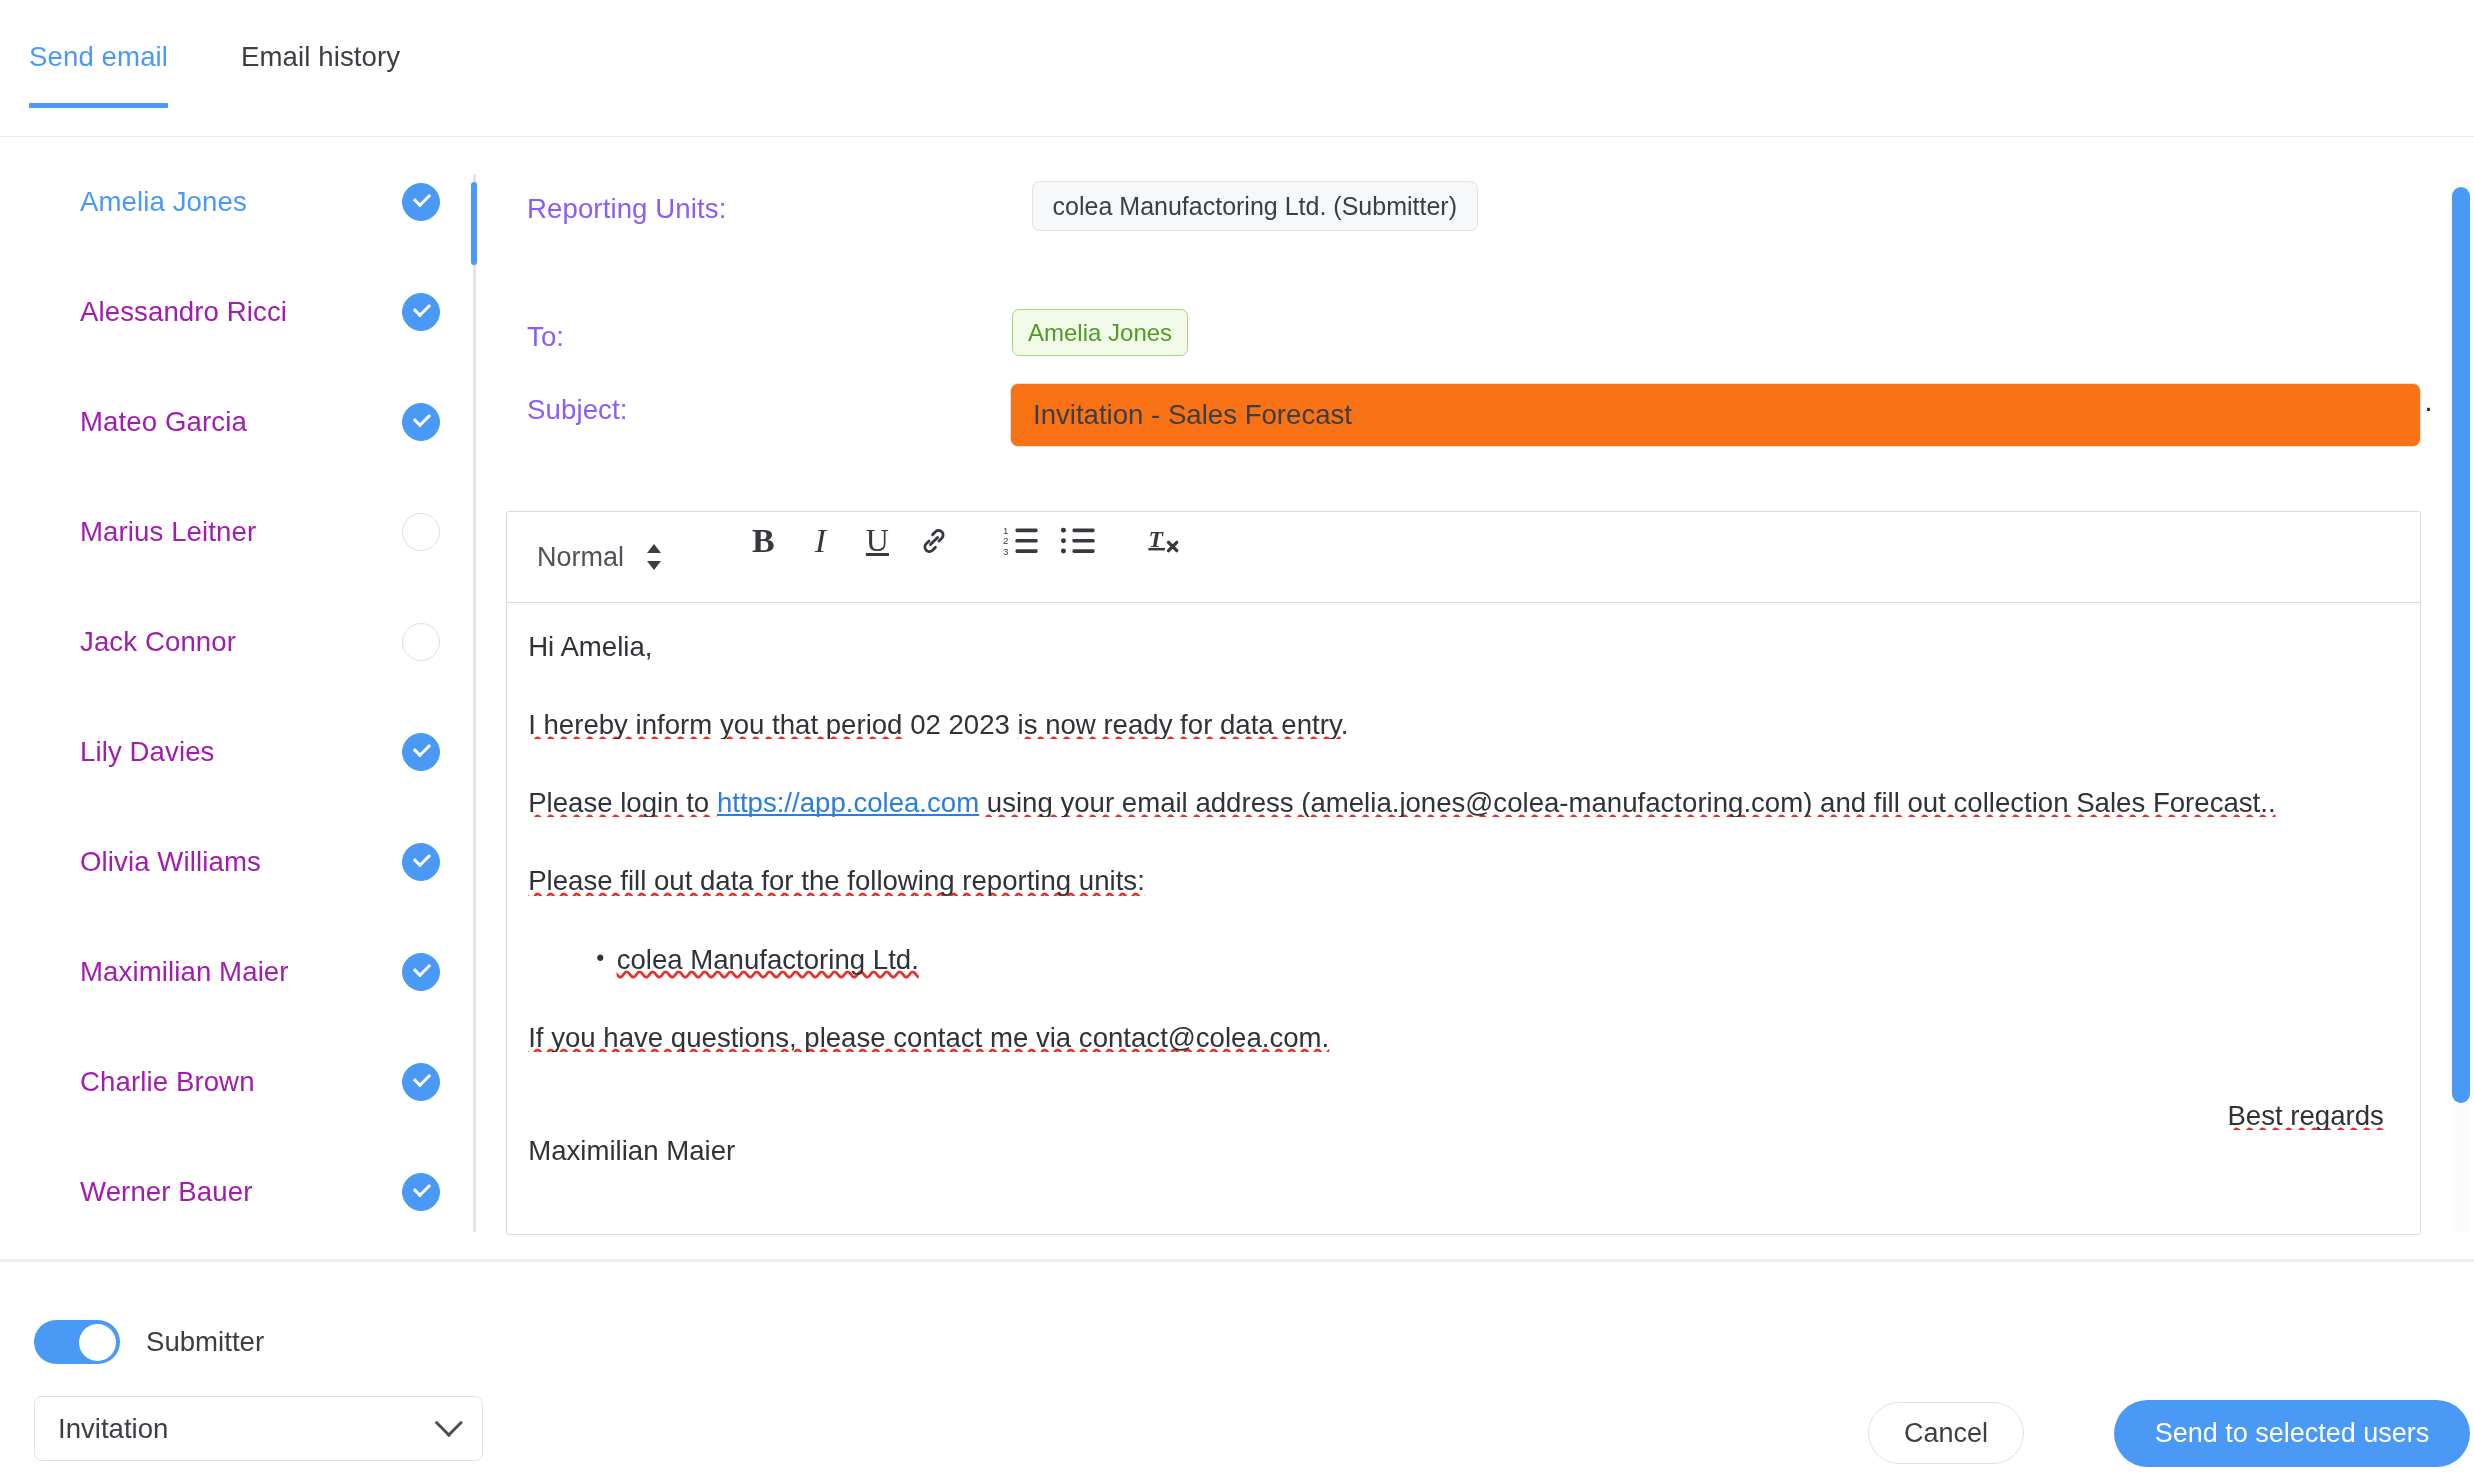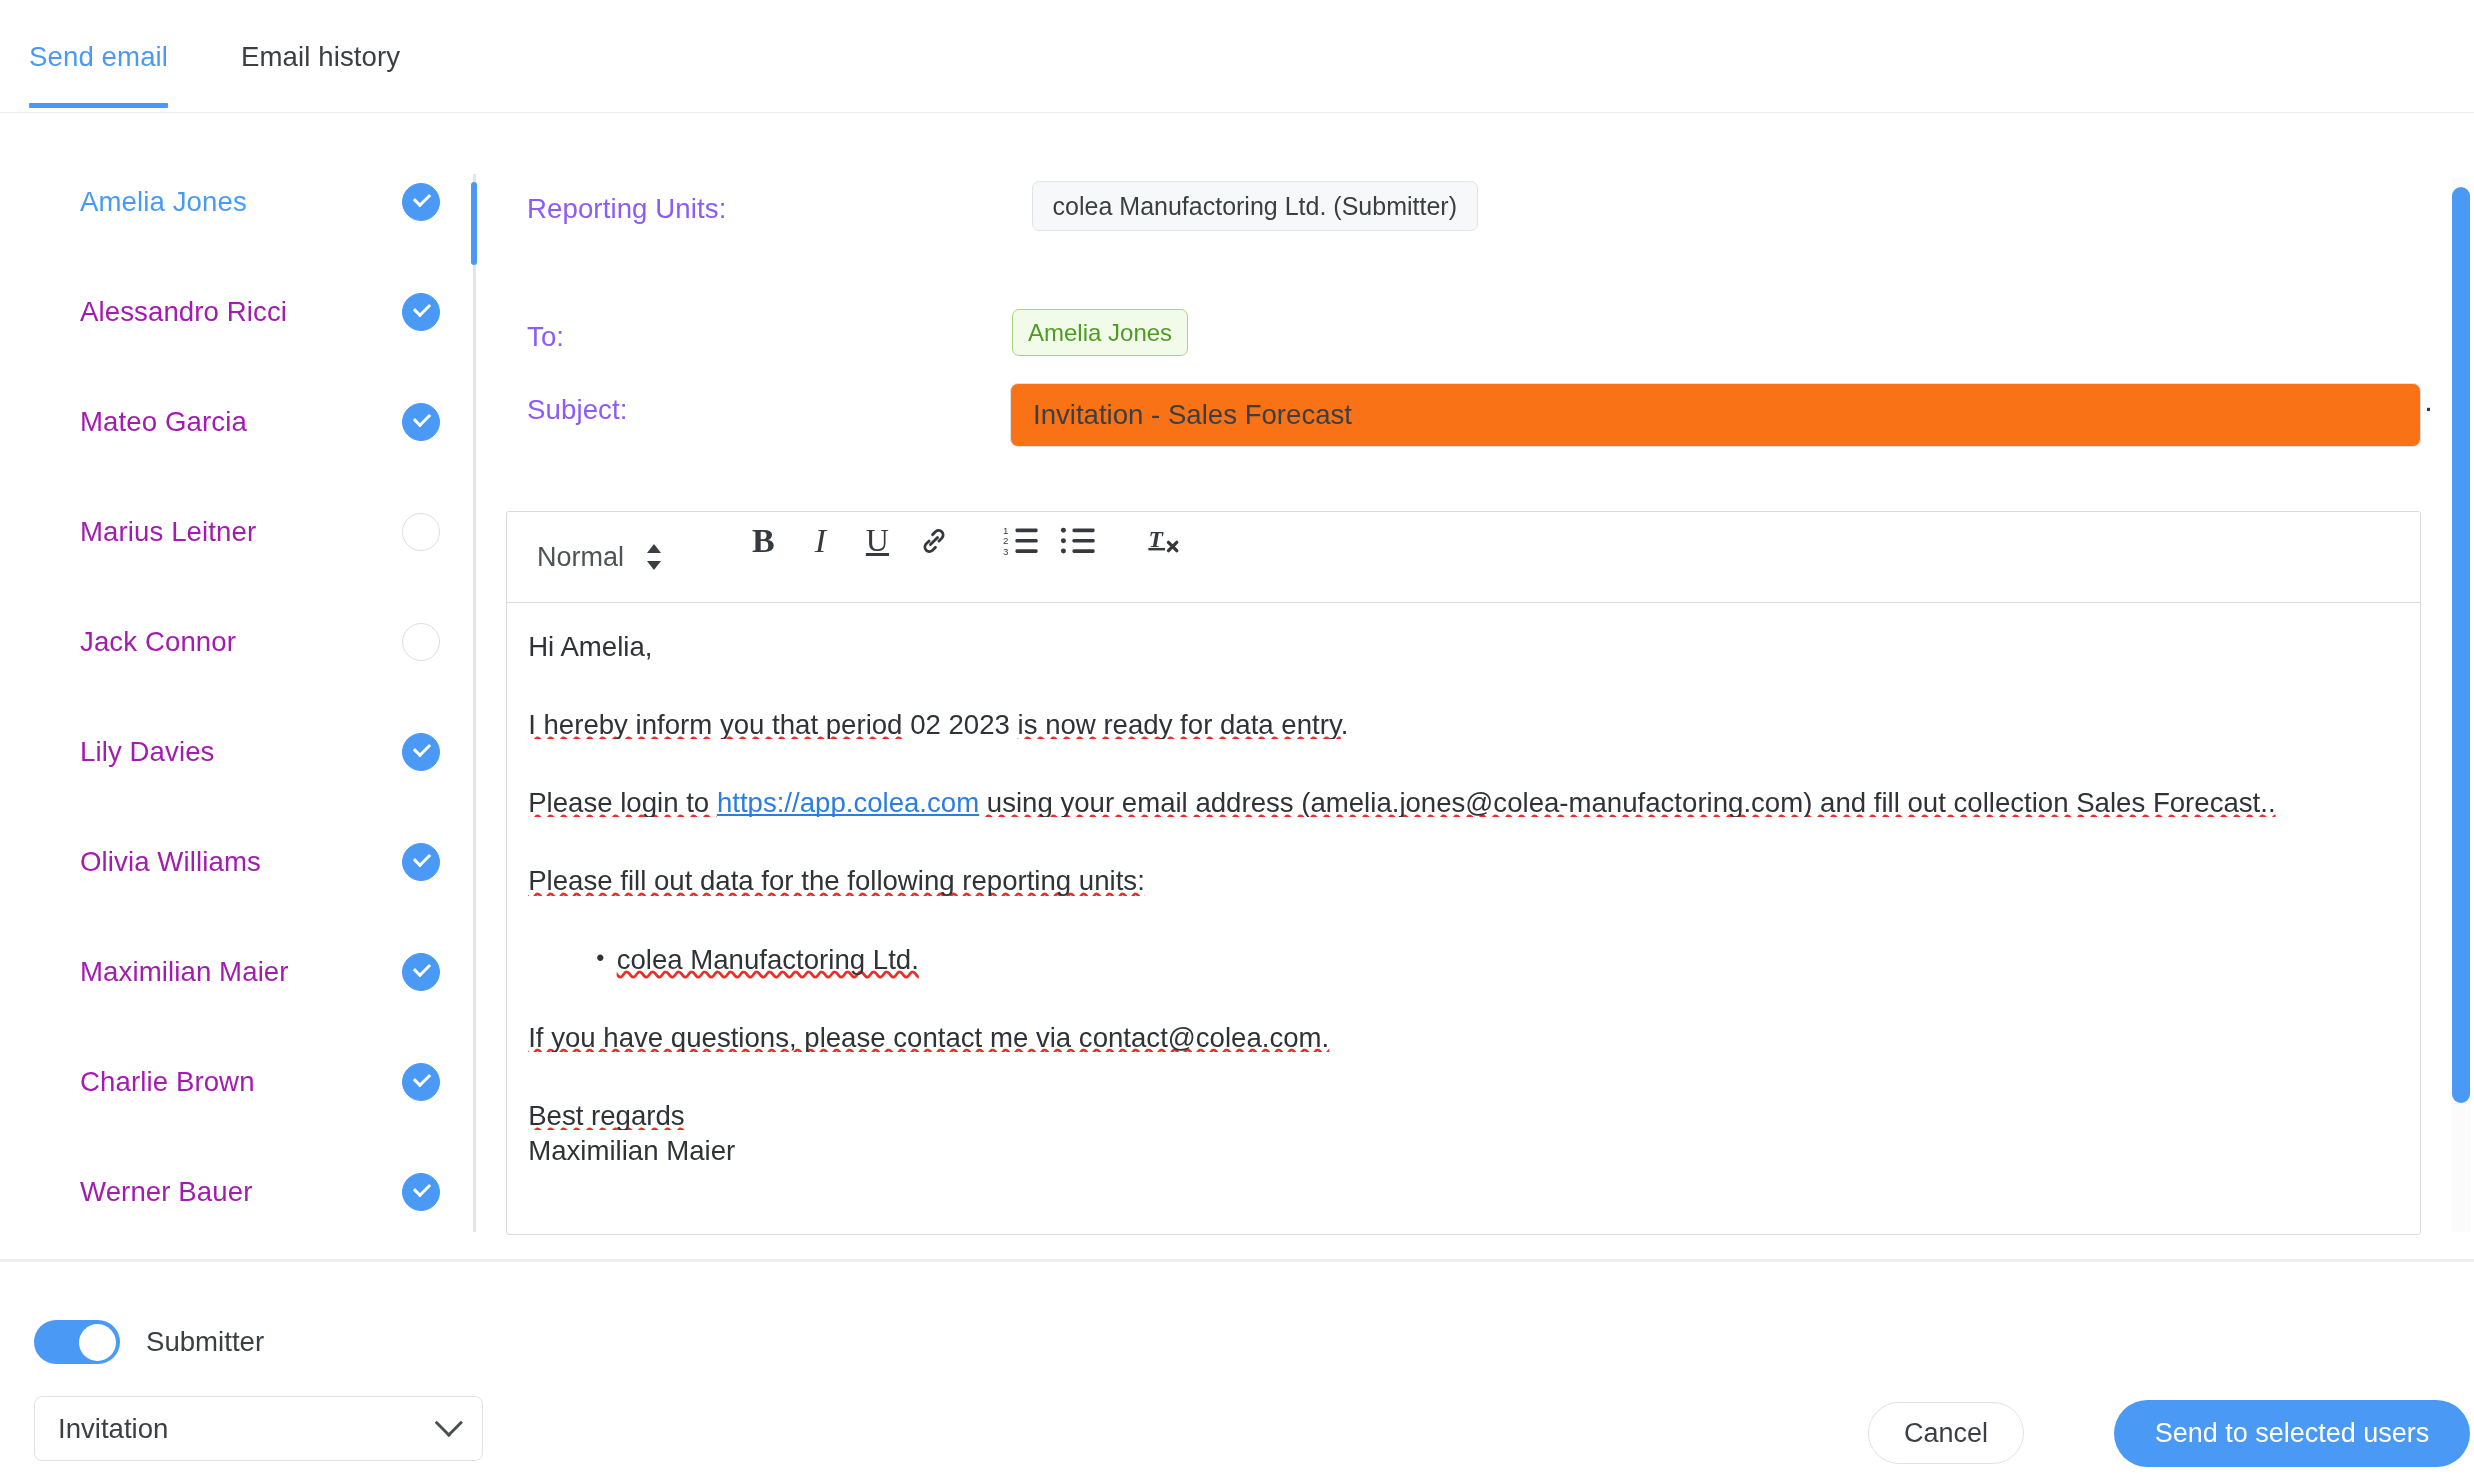--- a/index.html
+++ b/index.html
@@ -17,21 +17,21 @@
     width: 2475px;
     height: 1484px;
     background: #ffffff;
   }
 
   
   .tabbar {
     position: absolute;
     top: 0; left: 0;
     width: 2475px;
-    height: 113px;
+    height: 137px;
     border-bottom: 1.8px solid #eceef0;
   }
   .tab {
     position: absolute;
     top: 37px;
     font-size: 27.6px;
     line-height: 39px;
     color: #3b3e42;
     padding-bottom: 30px;
     cursor: pointer;
@@ -260,21 +260,21 @@
   .editor-body {
     padding: 30px 36px 0 21.3px;
     font-size: 27.6px;
     line-height: 1.02;
     color: #2f3236;
     white-space: nowrap;
     overflow: hidden;
   }
   .ep { margin-bottom: 50px; white-space: nowrap; overflow: hidden; }
   .ep.tight { margin-bottom: 0; }
-  .ep.sig { margin-bottom: 7.1px; }
+  .ep.sig { margin-bottom: 7.1px; text-align: right; }
   .bullet-line { margin-bottom: 50px; padding-left: 68px; }
   .bullet-line::before {
     content: "\2022";
     margin-right: 12.4px;
     font-size: 23px;
     vertical-align: 2.7px;
   }
   .sp { text-decoration: #e8302a wavy underline; text-decoration-skip-ink: none; }
   .lnk { color: #2b7de0; text-decoration: underline; }
 

